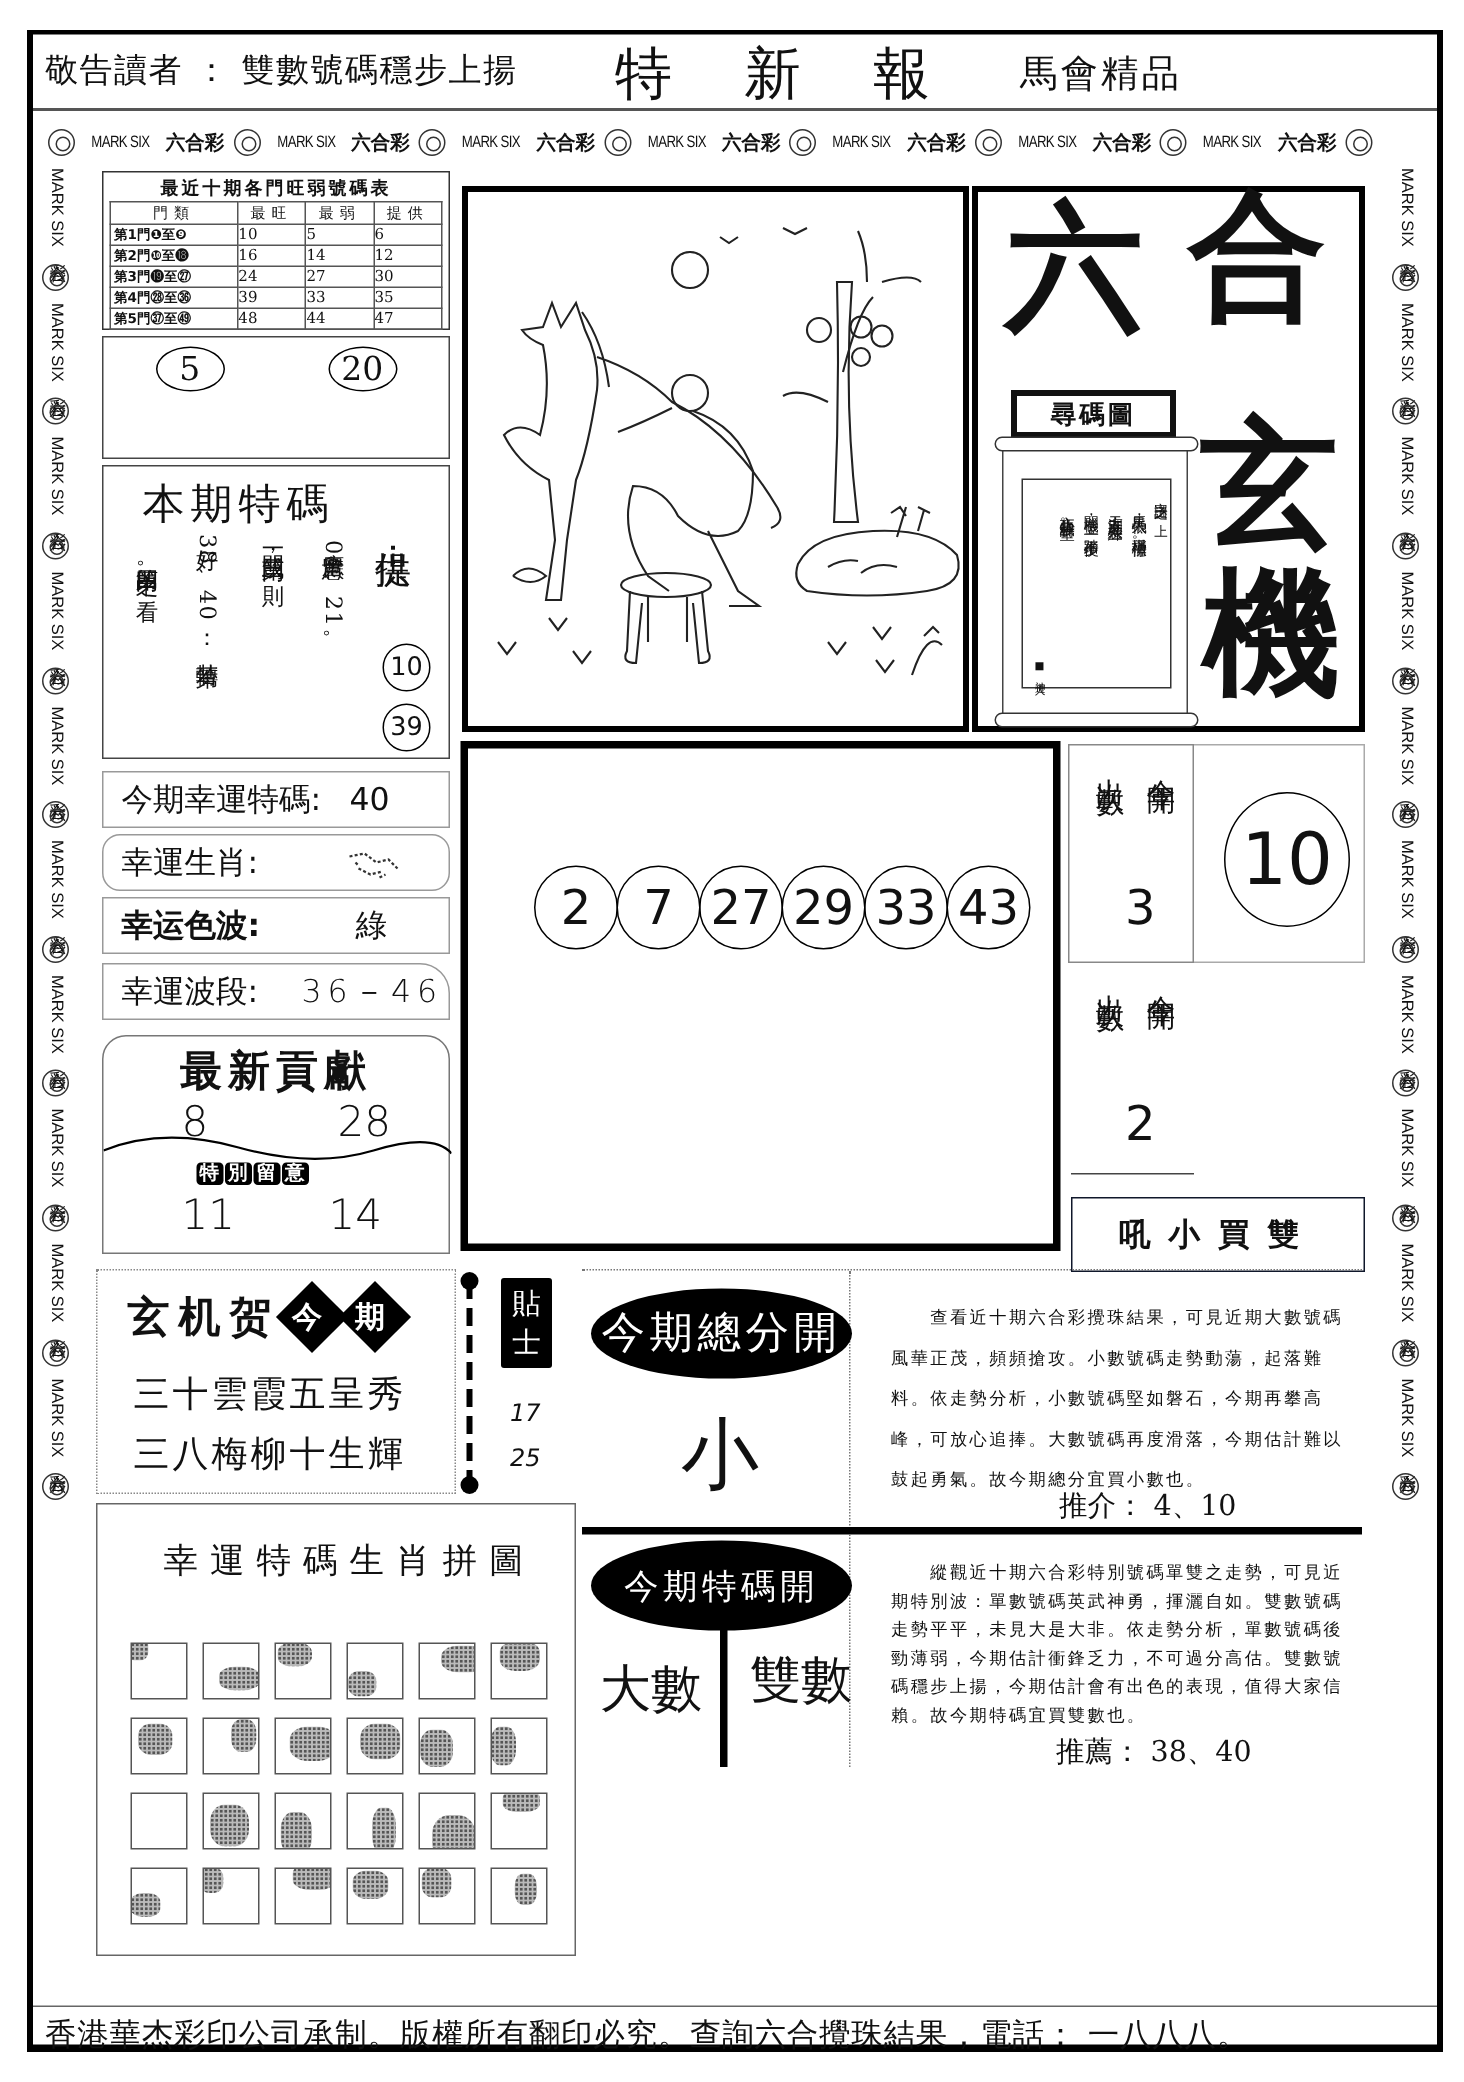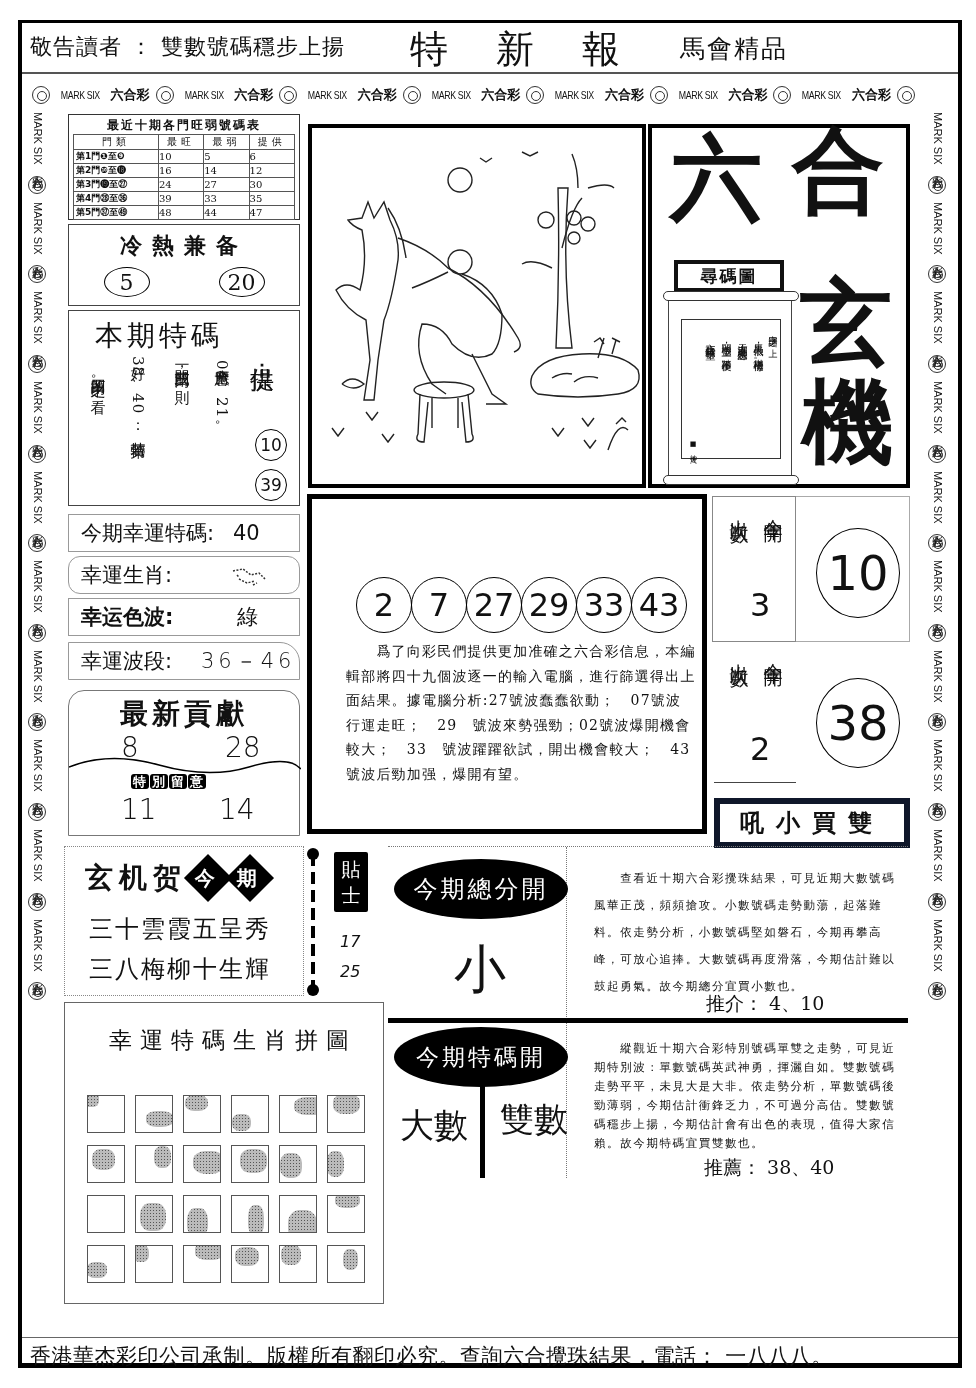--- a/index.html
+++ b/index.html
@@ -63,21 +63,21 @@
 .dia{display:inline-flex;width:34px;height:34px;background:#000;transform:rotate(45deg);align-items:center;justify-content:center;margin:0 4px}
 .dia span{transform:rotate(-45deg);color:#fff;font-size:20px}
 .poem .l{position:absolute;left:24px;font-size:24px;letter-spacing:2px}
 .tip{left:304px;top:846px;width:80px;height:150px}
 .tip .dash{position:absolute;left:7px;top:8px;width:4px;height:132px;background:repeating-linear-gradient(#000 0 12px,transparent 12px 18px)}
 .tip .dot{position:absolute;left:3px;width:12px;height:12px;border-radius:50%;background:#000}
 .tip .bx{position:absolute;left:30px;top:6px;width:34px;height:60px;background:#000;color:#fff;font-size:19px;display:flex;flex-direction:column;align-items:center;justify-content:center;line-height:26px;border-radius:2px}
 .tip .n{position:absolute;left:36px;font-size:16px;font-style:italic;font-family:"DejaVu Sans",sans-serif}
 .sumbox{left:388px;top:846px;width:520px;height:172px;border-top:1px dotted #777}
 .ellipse{position:absolute;background:#000;color:#fff;border-radius:50%;display:flex;align-items:center;justify-content:center;font-family:"DejaVu Sans",sans-serif;letter-spacing:3px}
-.hdr-small{left:714px;top:798px;width:196px;height:50px;border:6px solid #0f172a;font-size:24px;font-weight:bold;letter-spacing:12px;display:flex;align-items:center;justify-content:center}
+.hdr-small{left:714px;top:798px;width:196px;height:50px;border:1px solid #0f172a;font-size:21px;font-weight:bold;letter-spacing:12px;display:flex;align-items:center;justify-content:center}
 .para{position:absolute;font-size:11.5px;line-height:27px;letter-spacing:1.6px;font-family:"DejaVu Serif",serif}
 .para2{line-height:19px}
 .rec{position:absolute;font-size:19px;font-family:"DejaVu Serif",serif}
 .spbox{left:388px;top:1018px;width:520px;height:160px;border-top:5px solid #000}
 .puzzle{left:64px;top:1002px;width:320px;height:302px;border:1px solid #666}
 .puzzle .t{position:absolute;left:44px;top:22px;font-size:23px;font-weight:normal;letter-spacing:8px}
 .grid{position:absolute;left:22px;top:92px;display:grid;grid-template-columns:repeat(6,38px);grid-template-rows:repeat(4,38px);column-gap:10px;row-gap:12px}
 .cell{border:1px solid #555;position:relative;overflow:hidden;background:#fff}
 .cell i{position:absolute;background:radial-gradient(circle,#555 0 1px,#bbb 1px 2px,transparent 2px) 0 0/3px 3px;border-radius:40%}
 .footer{left:30px;top:1342px;font-size:21px;font-family:"DejaVu Sans",sans-serif;letter-spacing:.5px}
@@ -200,21 +200,20 @@
           <td class="door">第5門㊲至㊾</td>
           <td>48</td>
           <td>44</td>
           <td>47</td>
         </tr>
   </tbody>
     </table>
 </div>
 
 <div class="abs coldhot">
-  <div class="t">冷熱兼备</div>
   <div class="nums">
     <span class="circ">5</span>
     <span class="circ">20</span>
   </div>
 </div>
 
 <div class="abs special">
   <div class="ttl">本期特碼</div>
   <div class="vcol" style="left:20px;top:56px">第四門之中。看</div>
   <div class="vcol" style="left:60px;top:44px">好38、40：若轉第</div>
@@ -305,36 +304,34 @@
 
 <div class="abs comp">
   <div class="balls">
     <span class="ball">2</span>
     <span class="ball">7</span>
     <span class="ball">27</span>
     <span class="ball">29</span>
     <span class="ball">33</span>
     <span class="ball">43</span>
   </div>
-  <div class="txt">　　爲了向彩民們提供更加准確之六合彩信息，本編輯部將四十九個波逐一的輸入電腦，進行篩選得出上面結果。據電腦分析:27號波蠢蠢欲動；　07號波行運走旺；　29　號波來勢强勁；02號波爆開機會較大；　33　號波躍躍欲試，開出機會較大；　43號波后勁加强，爆開有望。</div>
 </div>
 
 <div class="abs times" style="top:496px">
   <div style="position:absolute;left:0;top:0;width:84px;height:146px;border:1px solid #888"></div>
   <div style="position:absolute;left:84px;top:0;width:114px;height:146px;border:1px solid #aaa;border-left:none"></div>
   <div class="vc" style="left:50px;top:8px">今年開</div>
   <div class="vc" style="left:16px;top:8px">出次數</div>
   <span class="cnt" style="left:38px;top:90px">3</span>
   <span class="circ" style="left:104px;top:32px">10</span>
 </div>
 <div class="abs times" style="top:644px">
   <div class="vc" style="left:50px;top:4px">今年開</div>
   <div class="vc" style="left:16px;top:4px">出次數</div>
   <span class="cnt" style="left:38px;top:86px">2</span>
-  <span class="circ" style="left:104px;top:34px">38</span>
   <div style="position:absolute;left:2px;top:138px;width:82px;height:1px;background:#444"></div>
 </div>
 
 <div class="abs poem">
   <div class="t">
     <span>玄机贺</span>
     <span class="dia">
         <span>今</span>
       </span>
     <span class="dia">
@@ -353,21 +350,21 @@
     <span>士</span>
   </div>
   <span class="n" style="top:86px">17</span>
   <span class="n" style="top:116px">25</span>
 </div>
 
 <div class="abs hdr-small">吼小買雙</div>
 
 <div class="abs sumbox">
   <div style="position:absolute;left:178px;top:0;width:1px;height:172px;border-left:1px dotted #777"></div>
-  <div class="ellipse" style="left:6px;top:12px;width:174px;height:60px;font-size:24px">今期總分開</div>
+  <div class="ellipse" style="left:6px;top:12px;width:174px;height:60px;font-size:29px">今期總分開</div>
   <div style="position:absolute;left:66px;top:88px;font-size:52px;font-family:'DejaVu Serif',serif">小</div>
   <div class="para" style="left:206px;top:18px;width:306px;text-indent:0">　　查看近十期六合彩攪珠結果，可見近期大數號碼風華正茂，頻頻搶攻。小數號碼走勢動蕩，起落難料。依走勢分析，小數號碼堅如磐石，今期再攀高峰，可放心追捧。大數號碼再度滑落，今期估計難以鼓起勇氣。故今期總分宜買小數也。</div>
   <div class="rec" style="left:318px;top:144px">推介： 4、10</div>
 </div>
 
 <div class="abs spbox">
   <div style="position:absolute;left:178px;top:0;width:1px;height:155px;border-left:1px dotted #777"></div>
   <div class="ellipse" style="left:6px;top:4px;width:174px;height:60px;font-size:23px">今期特碼開</div>
   <div style="position:absolute;left:92px;top:60px;width:5px;height:95px;background:#000"></div>
   <div style="position:absolute;left:12px;top:80px;font-size:34px;font-family:'DejaVu Serif',serif">大數</div>

